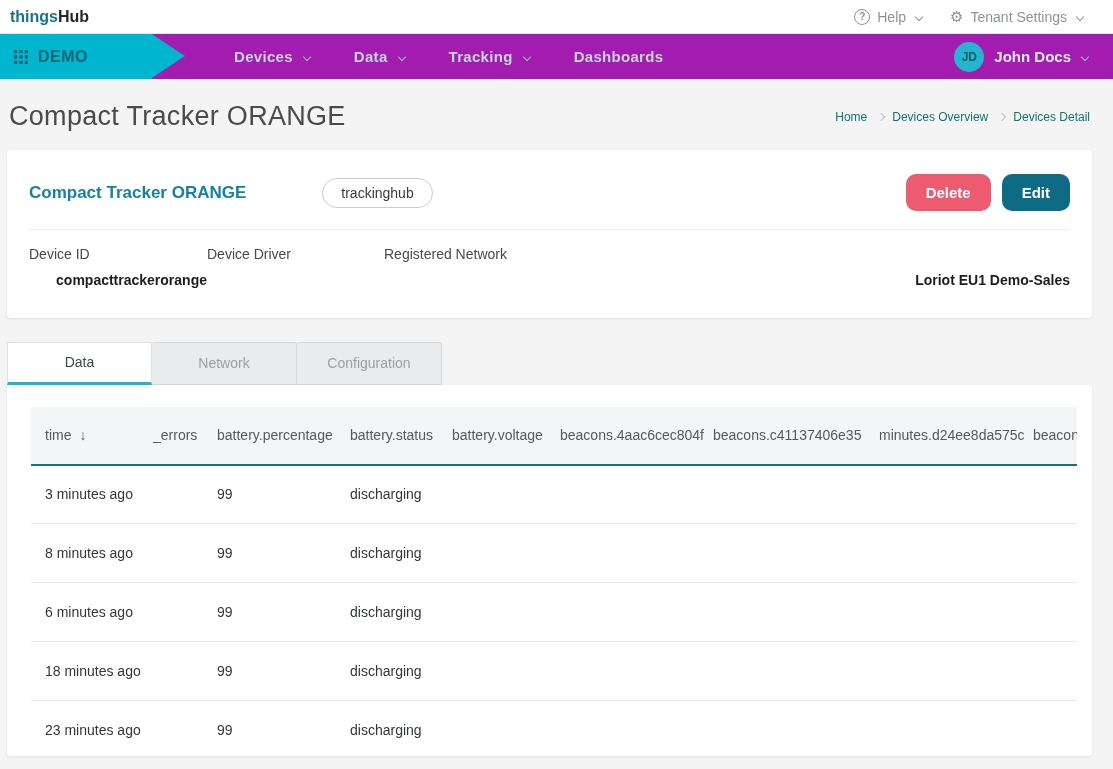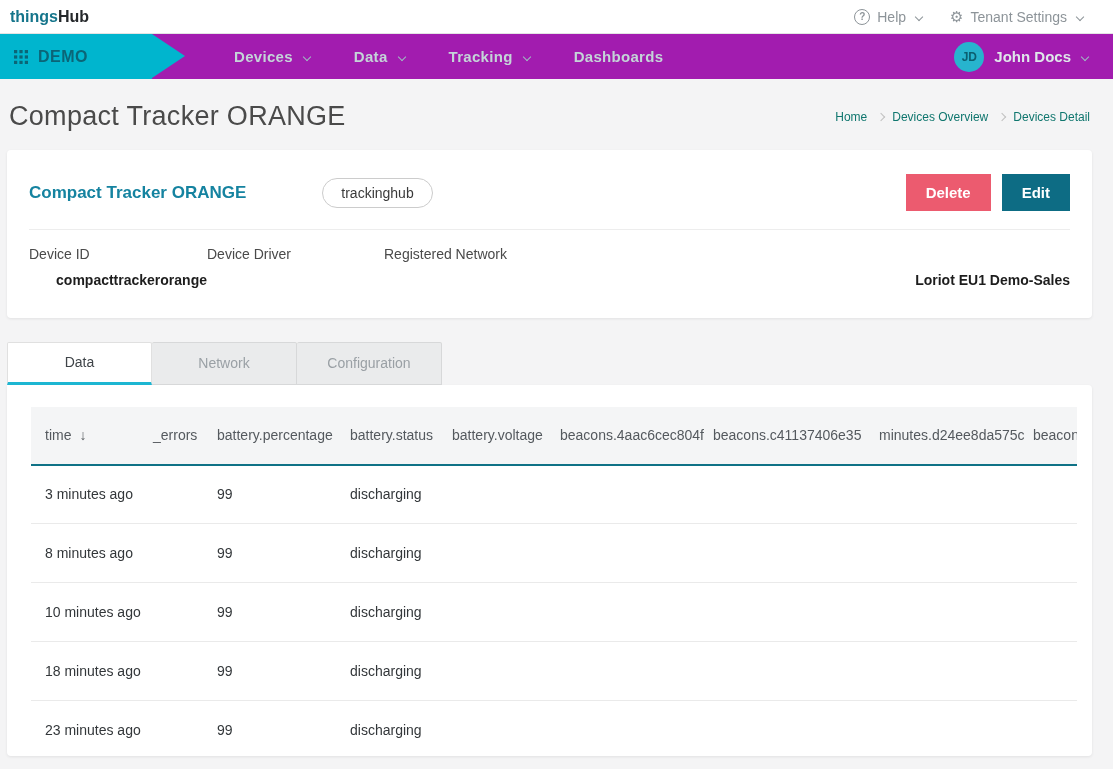--- a/index.html
+++ b/index.html
@@ -50,21 +50,21 @@
   .crumb{cursor:pointer;}
   .crumb-sep{color:#c0c0c0;font-size:13px;}
   
   .card{background:#fff;border-radius:4px;box-shadow:0 1px 3px rgba(0,0,0,.08);}
   .device-card{padding:24px 22px 26px 22px;}
   .device-head{display:flex;align-items:center;}
   .device-title{font-size:17px;font-weight:bold;color:#1583a0;}
   .tag-pill{margin-left:76px;border:1px solid #ccc;border-radius:16px;
     padding:6px 18px;font-size:14px;color:#3a3a3a;background:#fff;}
   .head-spacer{flex:1;}
-  .btn{border:none;border-radius:0;color:#fff;font-weight:bold;font-size:15px;
+  .btn{border:none;border-radius:10px;color:#fff;font-weight:bold;font-size:15px;
     padding:10px 20px;cursor:pointer;font-family:inherit;}
   .btn-delete{background:#ec5b6f;margin-right:11px;}
   .btn-edit{background:#0d6c84;}
   .device-divider{border:none;border-top:1px solid #ededed;margin-top:18px;}
   .device-fields{display:flex;margin-top:16px;}
   .field{font-size:14px;}
   .field-1{width:178px;} .field-2{width:177px;} .field-3{flex:1;}
   .field-label{color:#4a4a4a;}
   .field-value{margin-top:8px;font-weight:bold;color:#1d1d1d;line-height:1.55;text-align:right;}
   .field-value.link{color:#1695b5;cursor:pointer;width:168px;overflow-wrap:break-word;}
@@ -238,21 +238,21 @@
               <td></td>
               <td>99</td>
               <td>discharging</td>
               <td></td>
               <td></td>
               <td></td>
               <td></td>
               <td></td>
             </tr>
             <tr>
-              <td>10 minutes ago</td>
+              <td>6 minutes ago</td>
               <td></td>
               <td>99</td>
               <td>discharging</td>
               <td></td>
               <td></td>
               <td></td>
               <td></td>
               <td></td>
             </tr>
             <tr>

